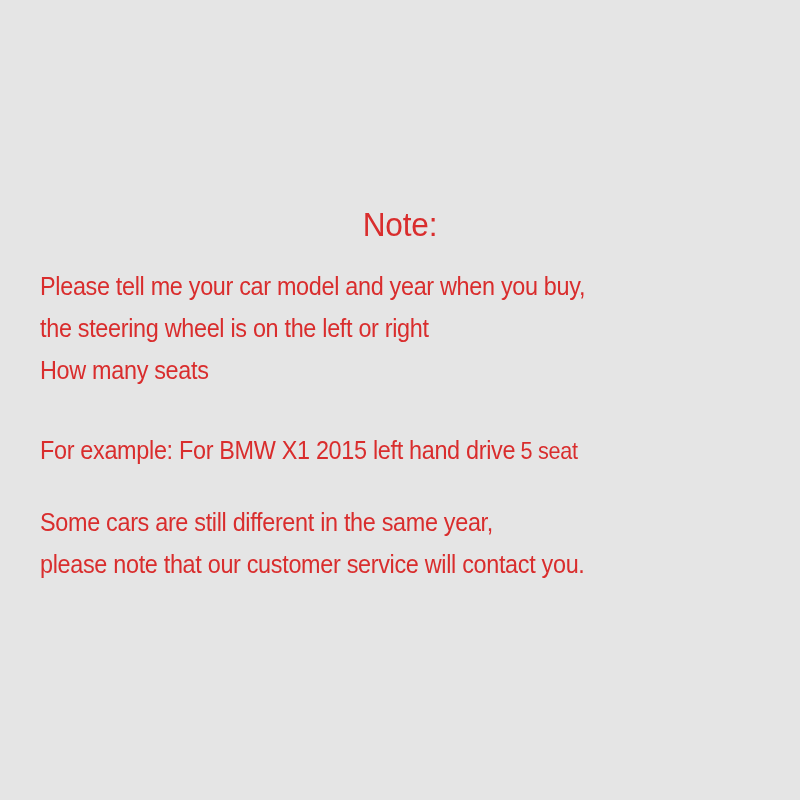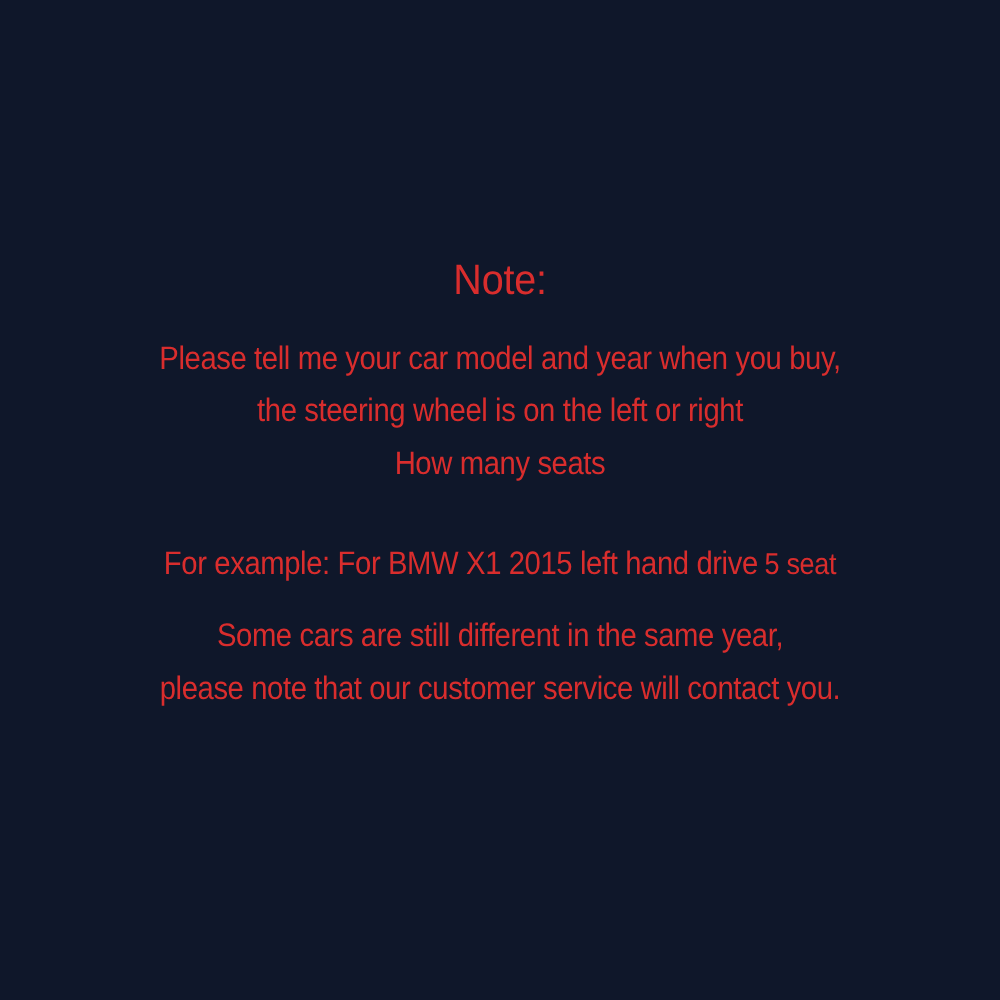--- a/index.html
+++ b/index.html
@@ -12,21 +12,21 @@
     height: 800px;
     background: #ffffff;
     font-family: "Liberation Sans", sans-serif;
     overflow: hidden;
   }
 
   .note-card {
     position: relative;
     width: 800px;
     height: 800px;
-    background: #0f172a;
+    background: #e5e5e5;
     box-sizing: border-box;
   }
 
   .note-inner {
     position: absolute;
     left: 0;
     top: 0;
     width: 800px;
     text-align: center;
   }
@@ -47,26 +47,26 @@
     color: #d92d2d;
     transform: scaleX(0.93);
     transform-origin: 50% 50%;
     white-space: nowrap;
   }
 
   .note-block {
     position: absolute;
     left: 0;
     width: 636px;
-    text-align: center;
+    text-align: left;
   }
 
   .block-primary { top: 265px; }
   .block-example { top: 429px; }
-  .block-closing { top: 487px; }
+  .block-closing { top: 501px; }
 
   .note-line {
     display: block;
     width: 800px;
     margin: 0;
     padding: 0;
     font-family: "Liberation Sans", sans-serif;
     font-size: 26px;
     font-weight: 400;
     line-height: 42px;

